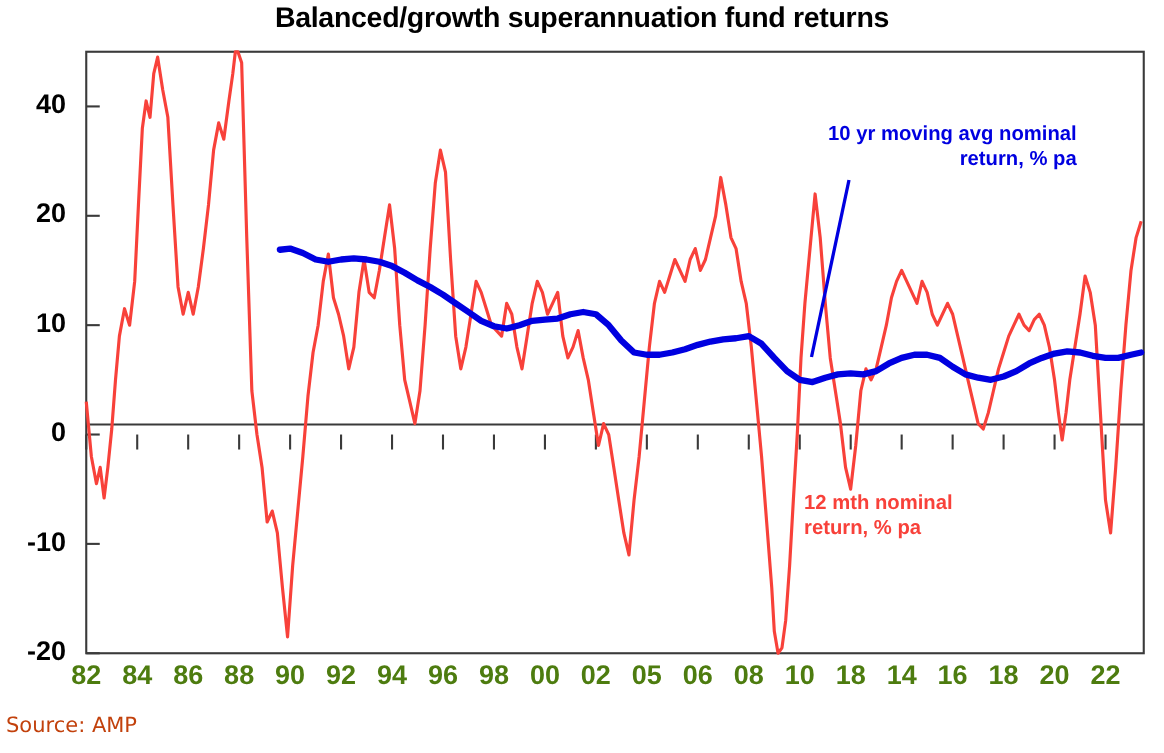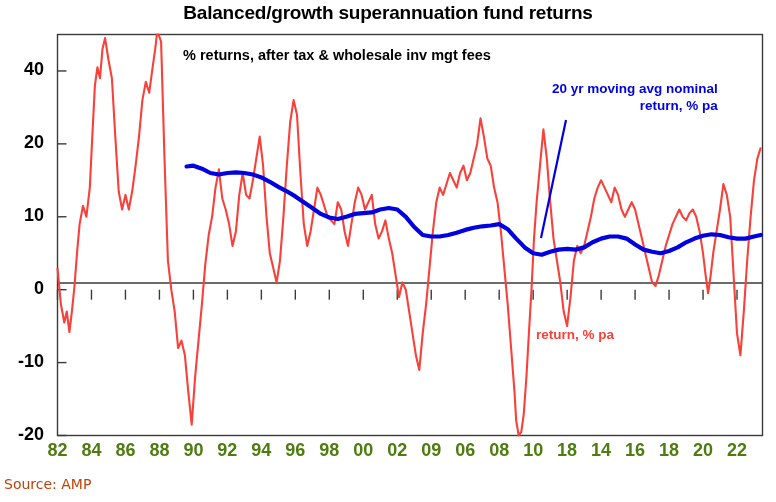--- a/index.html
+++ b/index.html
@@ -87,21 +87,20 @@
   }
   svg { display: block; }
 </style>
 </head>
 <body>
 
 <div id="chart-root">
 
   <div class="chart-title">Balanced/growth superannuation fund returns</div>
 
-  <div class="chart-subtitle">% returns, after tax &amp; wholesale inv mgt fees</div>
 
   <svg id="plot-svg" width="776" height="502">
 
     <rect id="plot-frame" x="57.5" y="34.5" width="705" height="401" fill="none" stroke="#3a3a3a" stroke-width="1.4"></rect>
 
     <line id="zero-line" x1="57.5" y1="283" x2="762.5" y2="283" stroke="#3a3a3a" stroke-width="1.4"></line>
     <g id="ytick-marks">
         <line x1="57.5" x2="66.5" y1="70.95454545454544" y2="70.95454545454544" stroke="#3a3a3a" stroke-width="1.4"></line>
         <line x1="57.5" x2="66.5" y1="143.86363636363637" y2="143.86363636363637" stroke="#3a3a3a" stroke-width="1.4"></line>
         <line x1="57.5" x2="66.5" y1="216.77272727272728" y2="216.77272727272728" stroke="#3a3a3a" stroke-width="1.4"></line>
@@ -152,36 +151,37 @@
       <div class="axis-label-x" style="left: 74.4759px; top: 440px;">84</div>
       <div class="axis-label-x" style="left: 108.452px; top: 440px;">86</div>
       <div class="axis-label-x" style="left: 142.428px; top: 440px;">88</div>
       <div class="axis-label-x" style="left: 176.404px; top: 440px;">90</div>
       <div class="axis-label-x" style="left: 210.38px; top: 440px;">92</div>
       <div class="axis-label-x" style="left: 244.355px; top: 440px;">94</div>
       <div class="axis-label-x" style="left: 278.331px; top: 440px;">96</div>
       <div class="axis-label-x" style="left: 312.307px; top: 440px;">98</div>
       <div class="axis-label-x" style="left: 346.283px; top: 440px;">00</div>
       <div class="axis-label-x" style="left: 380.259px; top: 440px;">02</div>
-      <div class="axis-label-x" style="left: 414.235px; top: 440px;">09</div>
+      <div class="axis-label-x" style="left: 414.235px; top: 440px;">05</div>
       <div class="axis-label-x" style="left: 448.211px; top: 440px;">06</div>
       <div class="axis-label-x" style="left: 482.187px; top: 440px;">08</div>
       <div class="axis-label-x" style="left: 516.163px; top: 440px;">10</div>
       <div class="axis-label-x" style="left: 550.139px; top: 440px;">18</div>
       <div class="axis-label-x" style="left: 584.114px; top: 440px;">14</div>
       <div class="axis-label-x" style="left: 618.09px; top: 440px;">16</div>
       <div class="axis-label-x" style="left: 652.066px; top: 440px;">18</div>
       <div class="axis-label-x" style="left: 686.042px; top: 440px;">20</div>
       <div class="axis-label-x" style="left: 720.018px; top: 440px;">22</div>
     </div>
 
   <div class="series-label blue">
-    <div>20 yr moving avg nominal</div>
+    <div>10 yr moving avg nominal</div>
     <div style="text-align:right">return, % pa</div>
   </div>
 
   <div class="series-label red">
+    <div>12 mth nominal</div>
     <div>return, % pa</div>
   </div>
 
   <div class="source-note">Source: AMP</div>
 
 </div>
 
 </body></html>

